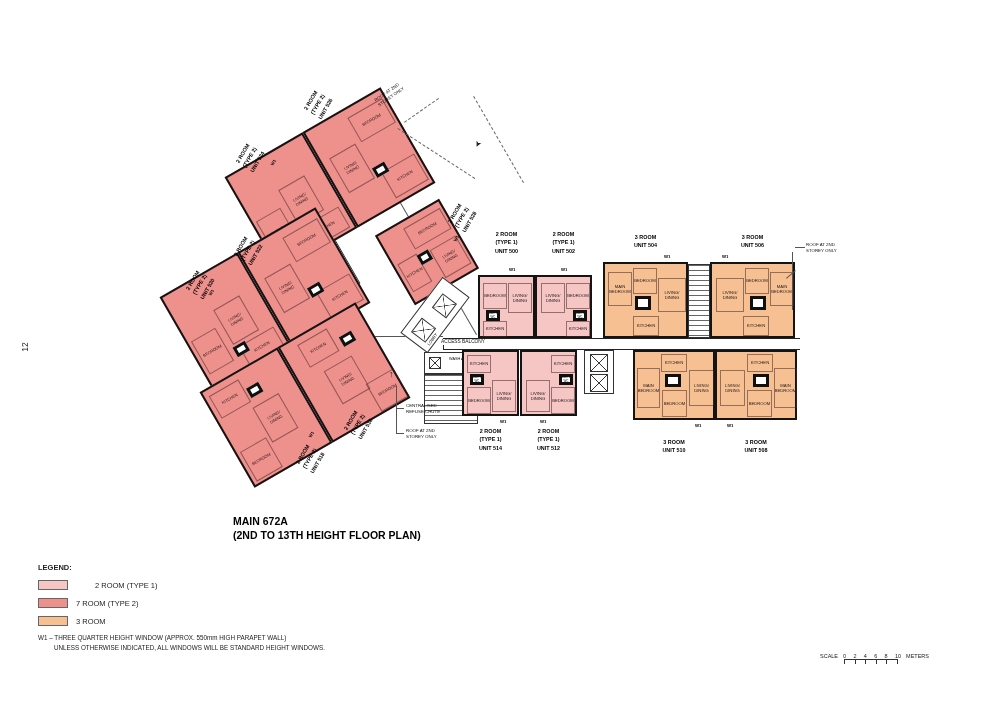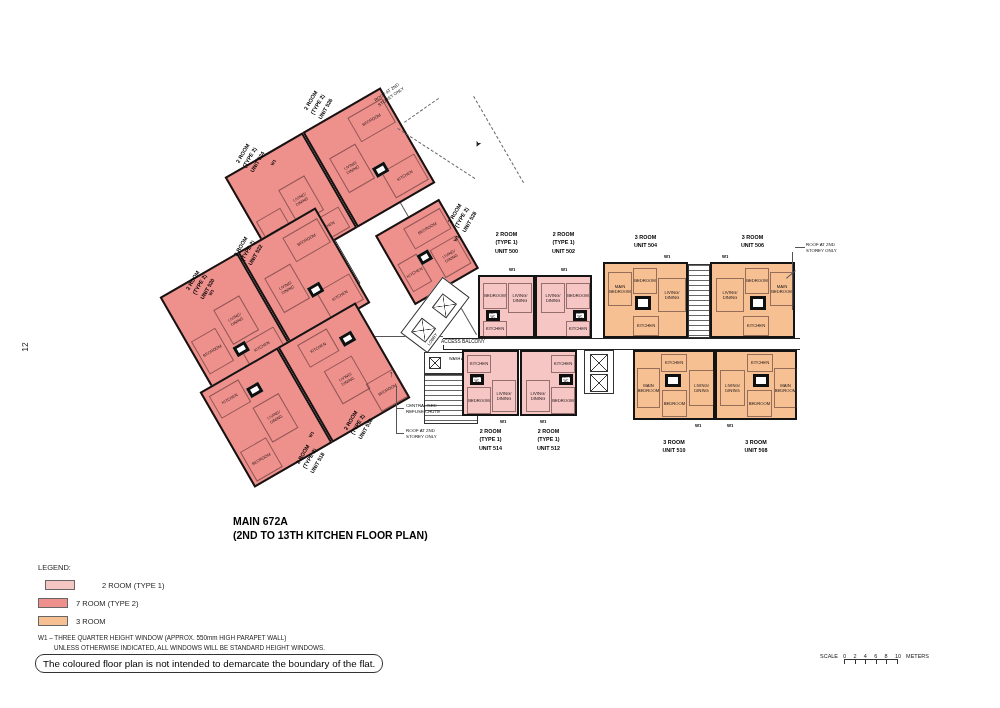--- a/index.html
+++ b/index.html
@@ -34,21 +34,21 @@
   .xbox{position:absolute;border:1.2px solid #333;box-sizing:border-box;background:
     linear-gradient(to top right,transparent calc(50% - .6px),#333 50%,transparent calc(50% + .6px)),
     linear-gradient(to bottom right,transparent calc(50% - .6px),#333 50%,transparent calc(50% + .6px));}
   .whiteroom{position:absolute;border:1.2px solid #333;box-sizing:border-box;background:#fff;}
   .corridor{position:absolute;border-top:1.5px solid #222;border-bottom:1.5px solid #222;
             border-left:1.5px solid #222;box-sizing:border-box;background:#fff;}
   .rblock{position:absolute;}
   .arrow{position:absolute;color:#222;font-size:9px;line-height:1;}
   
   .title{position:absolute;font-weight:bold;font-size:10.5px;line-height:1.35;color:#000;}
-  .legend-head{position:absolute;font-size:7.5px;color:#222;}
+  .legend-head{position:absolute;font-size:7.5px;color:#222;font-weight:bold;}
   .legend-row{position:absolute;display:flex;align-items:center;gap:8px;}
   .legend-sw{width:30px;height:10px;border:1px solid #666;box-sizing:border-box;}
   .legend-lab{font-size:7.5px;color:#222;white-space:nowrap;}
   .note{position:absolute;font-size:6.3px;color:#222;white-space:nowrap;}
   .disclaimer{position:absolute;border:1.2px solid #333;border-radius:9px;
               font-size:9.8px;color:#000;padding:3px 7px;white-space:nowrap;background:#fff;}
   .scalebar{position:absolute;display:flex;align-items:flex-start;gap:5px;font-size:5.5px;color:#222;}
   .scale-ruler{position:relative;width:58px;height:14px;}
   .scale-nums{display:flex;justify-content:space-between;width:58px;font-size:5.5px;}
   .scale-line{width:54px;height:4px;margin-left:1px;border-top:1px solid #333;background:
@@ -418,40 +418,39 @@
     <span>3 ROOM</span>
       <span>UNIT 510</span>
     </div>
   <div class="ulabel" style="left:715px;top:438px;width:82px;">
     <span>3 ROOM</span>
       <span>UNIT 508</span>
     </div>
 
   <div class="title" style="left:233px;top:514px;">
     <div>MAIN 672A</div>
-    <div>(2ND TO 13TH KITCHEN FLOOR PLAN)</div>
+    <div>(2ND TO 13TH HEIGHT FLOOR PLAN)</div>
   </div>
 
   <div class="legend-head" style="left:38px;top:563px;">LEGEND:</div>
-  <div class="legend-row" style="left:45px;top:580px;gap:27px;">
+  <div class="legend-row" style="left:38px;top:580px;gap:27px;">
     <div class="legend-sw" style="background: rgb(245, 198, 196);"></div>
     <div class="legend-lab">2 ROOM (TYPE 1)</div>
   </div>
   <div class="legend-row" style="left:38px;top:598px;">
     <div class="legend-sw" style="background: rgb(238, 144, 140);"></div>
     <div class="legend-lab">7 ROOM (TYPE 2)</div>
   </div>
   <div class="legend-row" style="left:38px;top:616px;">
     <div class="legend-sw" style="background: rgb(246, 192, 147);"></div>
     <div class="legend-lab">3 ROOM</div>
   </div>
   <div class="note" style="left:38px;top:634px;">W1 –  THREE QUARTER HEIGHT WINDOW (APPROX. 550mm HIGH PARAPET WALL)</div>
   <div class="note" style="left:54px;top:644px;">UNLESS OTHERWISE INDICATED, ALL WINDOWS WILL BE STANDARD HEIGHT WINDOWS.</div>
 
-  <div class="disclaimer" style="left:35px;top:654px;">The coloured floor plan is not intended to demarcate the boundary of the flat.</div>
 
   <div class="scalebar" style="left:820px;top:653px;">
     <span>SCALE</span>
     <div class="scale-ruler">
       <div class="scale-nums">
         <span>0</span>
         <span>2</span>
         <span>4</span>
         <span>6</span>
         <span>8</span>

